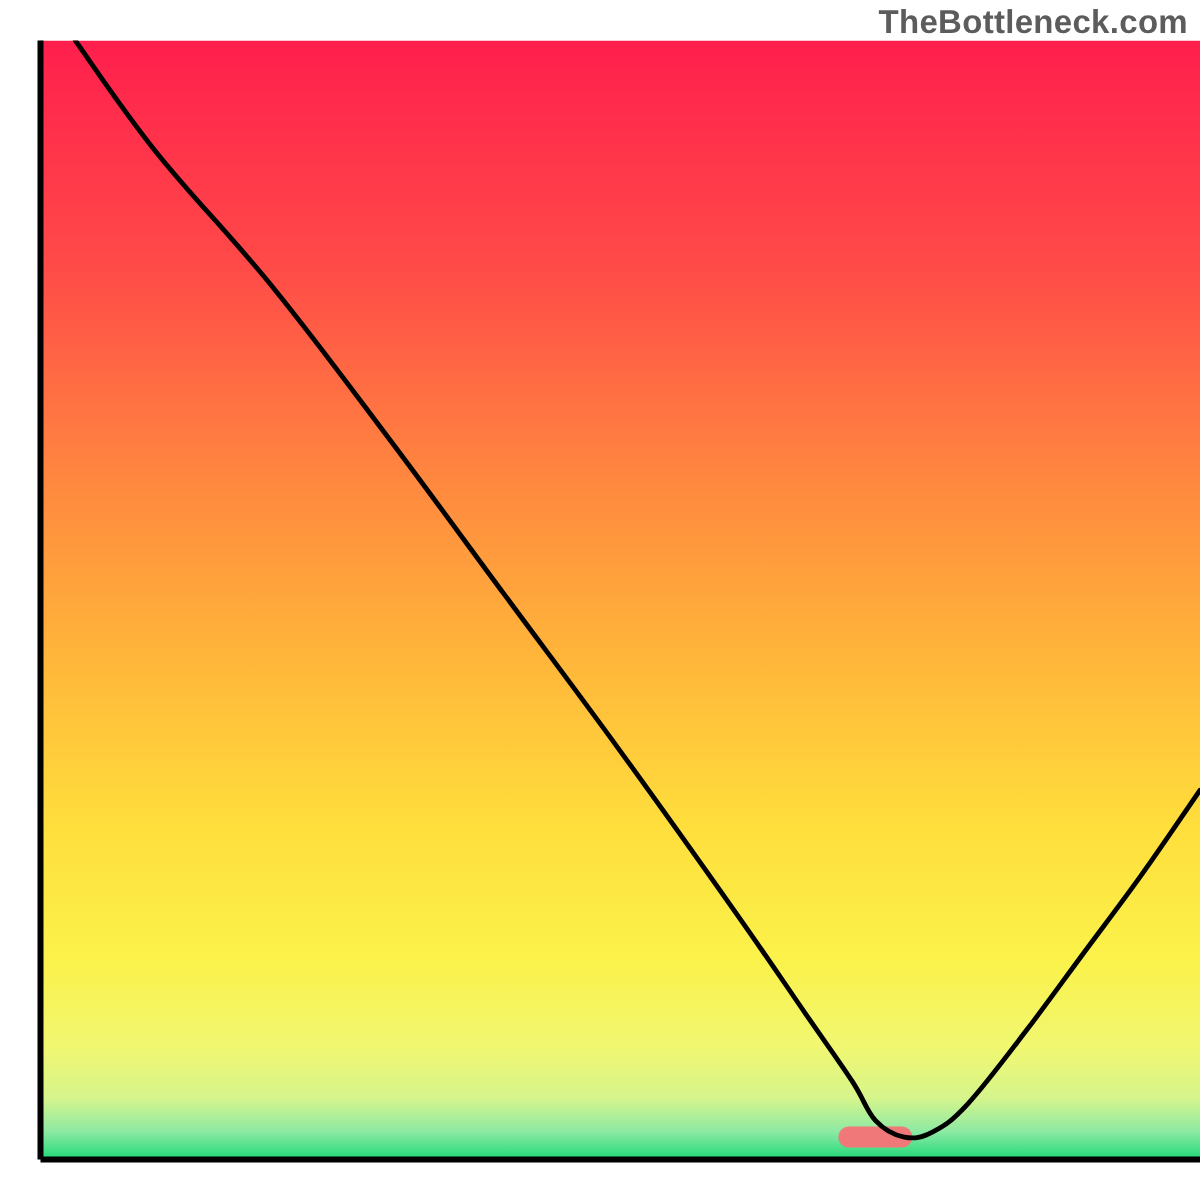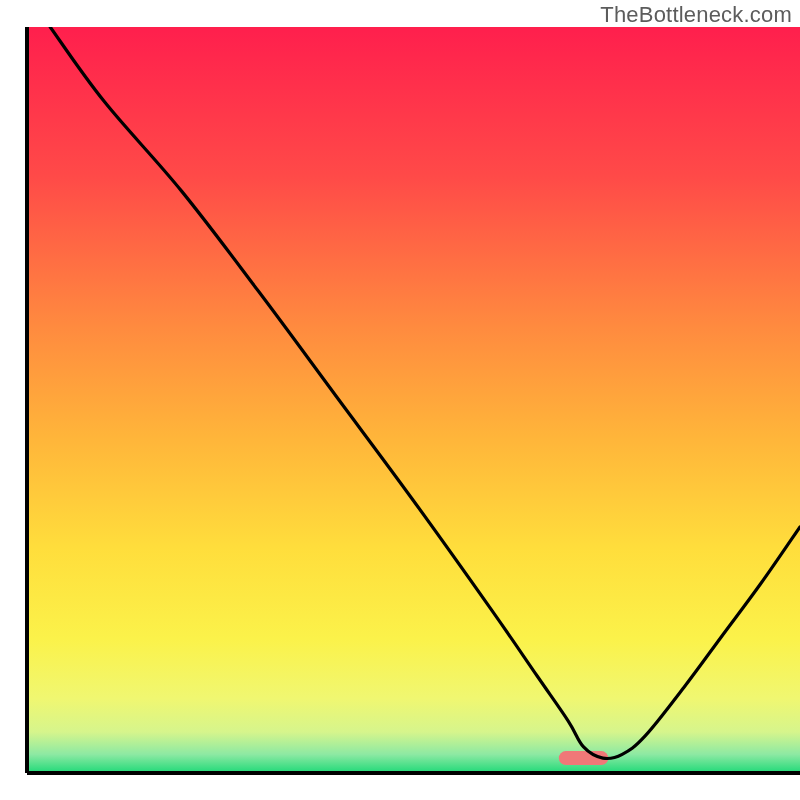--- a/index.html
+++ b/index.html
@@ -14,21 +14,21 @@
     position: relative;
     width: 800px;
     height: 800px;
   }
   .watermark {
     position: absolute;
     top: 2px;
     right: 8px;
     font-family: Arial, Helvetica, sans-serif;
     font-size: 22px;
-    font-weight: 400;
+    font-weight: 700;
     color: #5c5c5c;
     letter-spacing: 0.2px;
     z-index: 10;
   }
   svg.plot {
     position: absolute;
     left: 0;
     top: 0;
     width: 800px;
     height: 800px;

